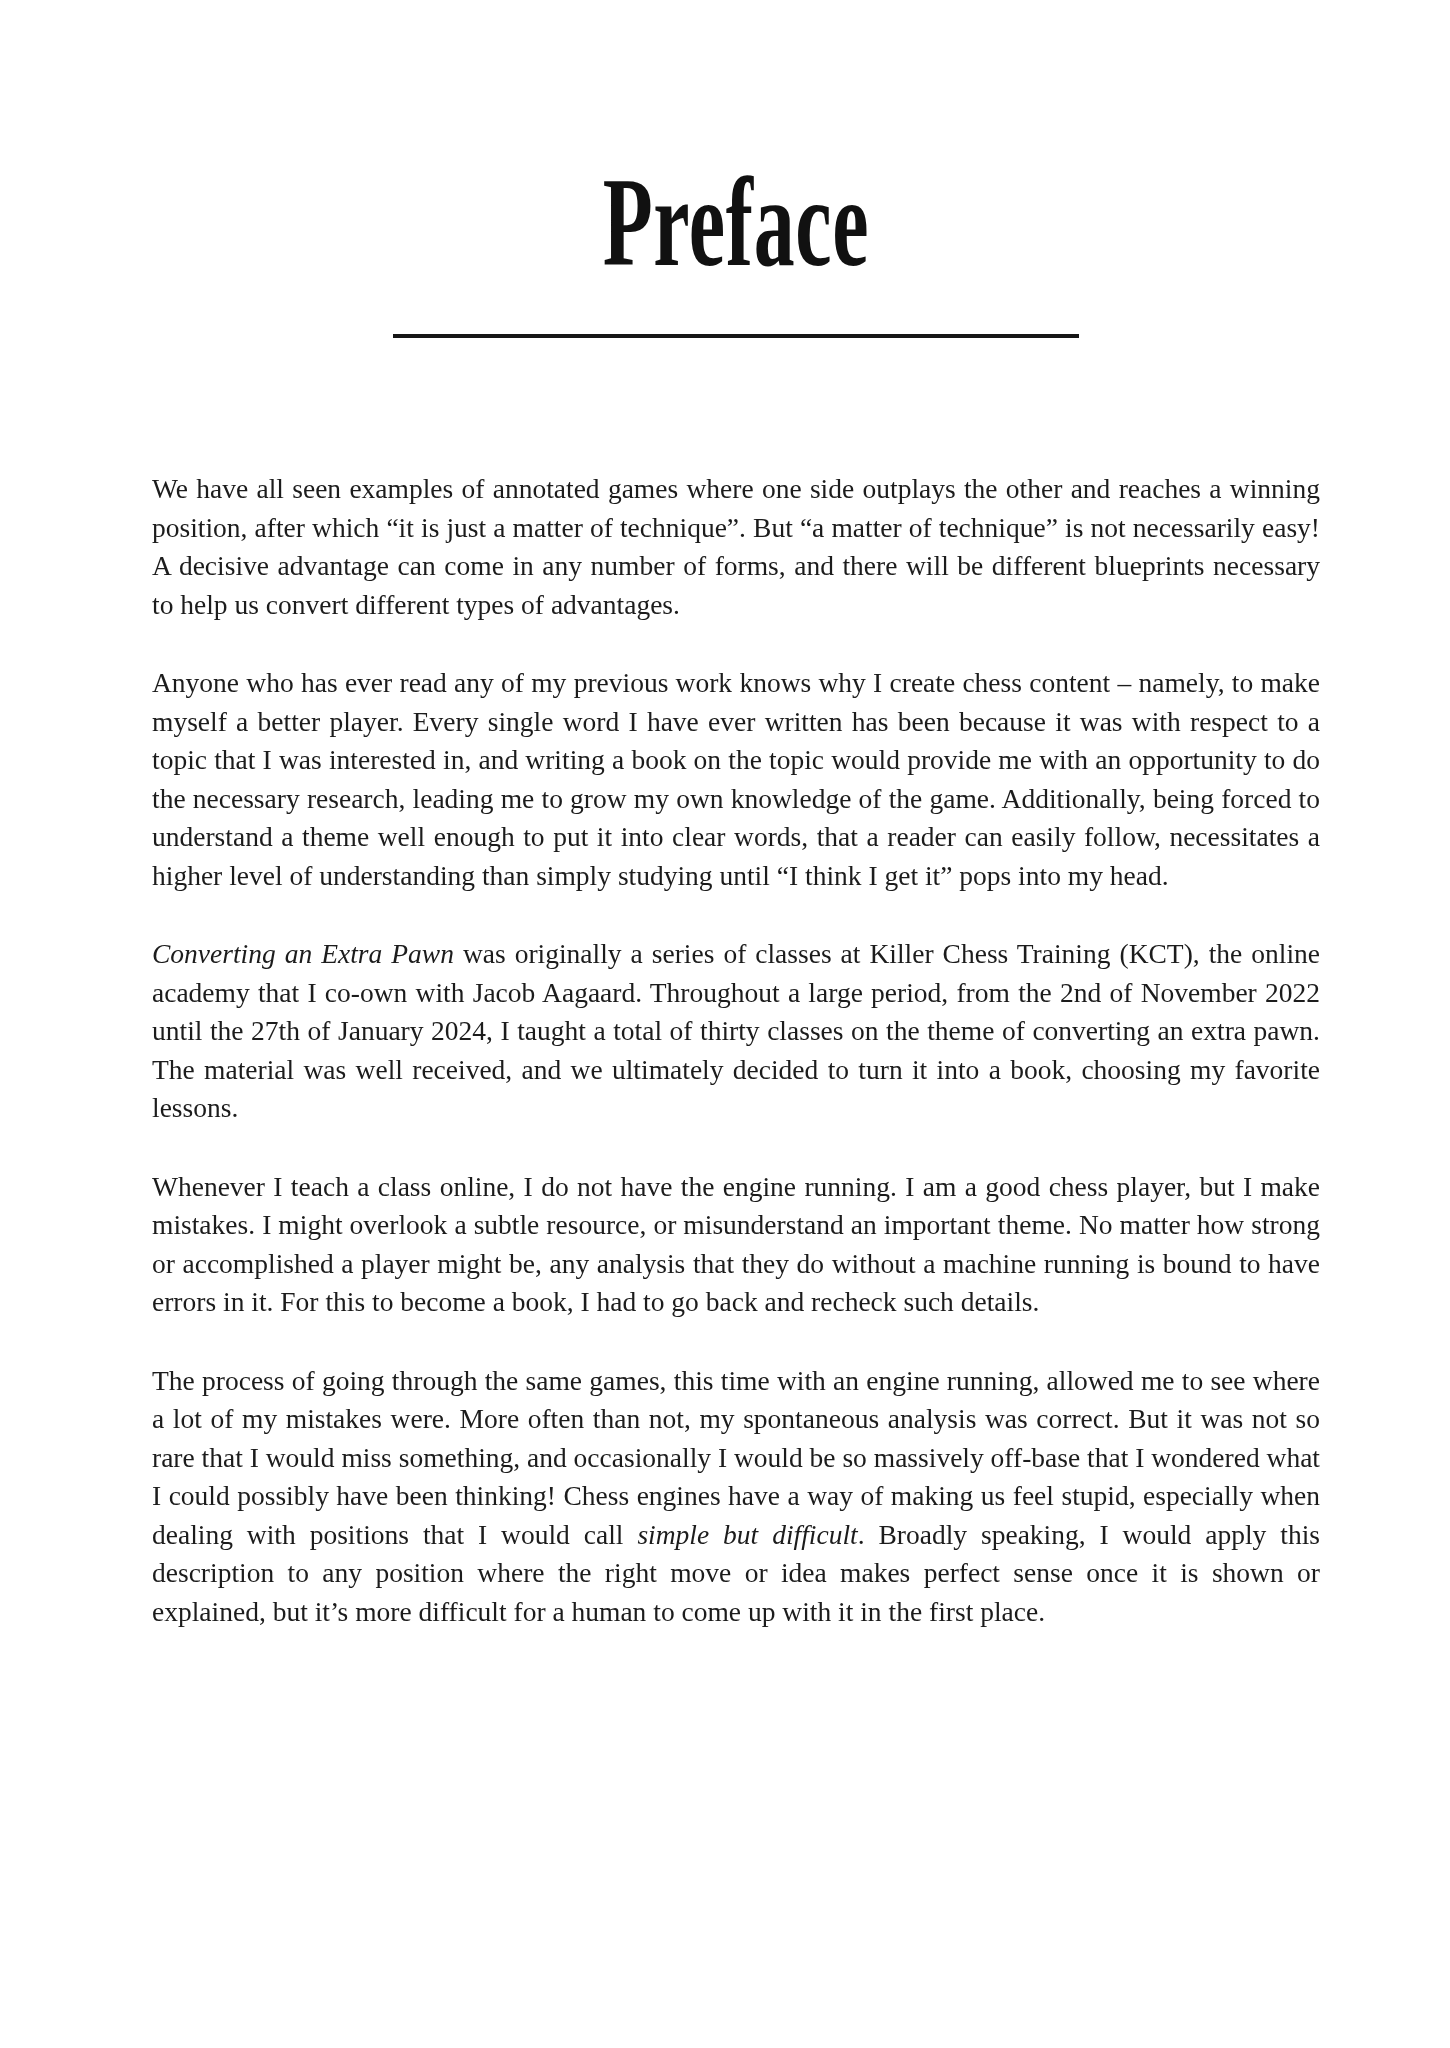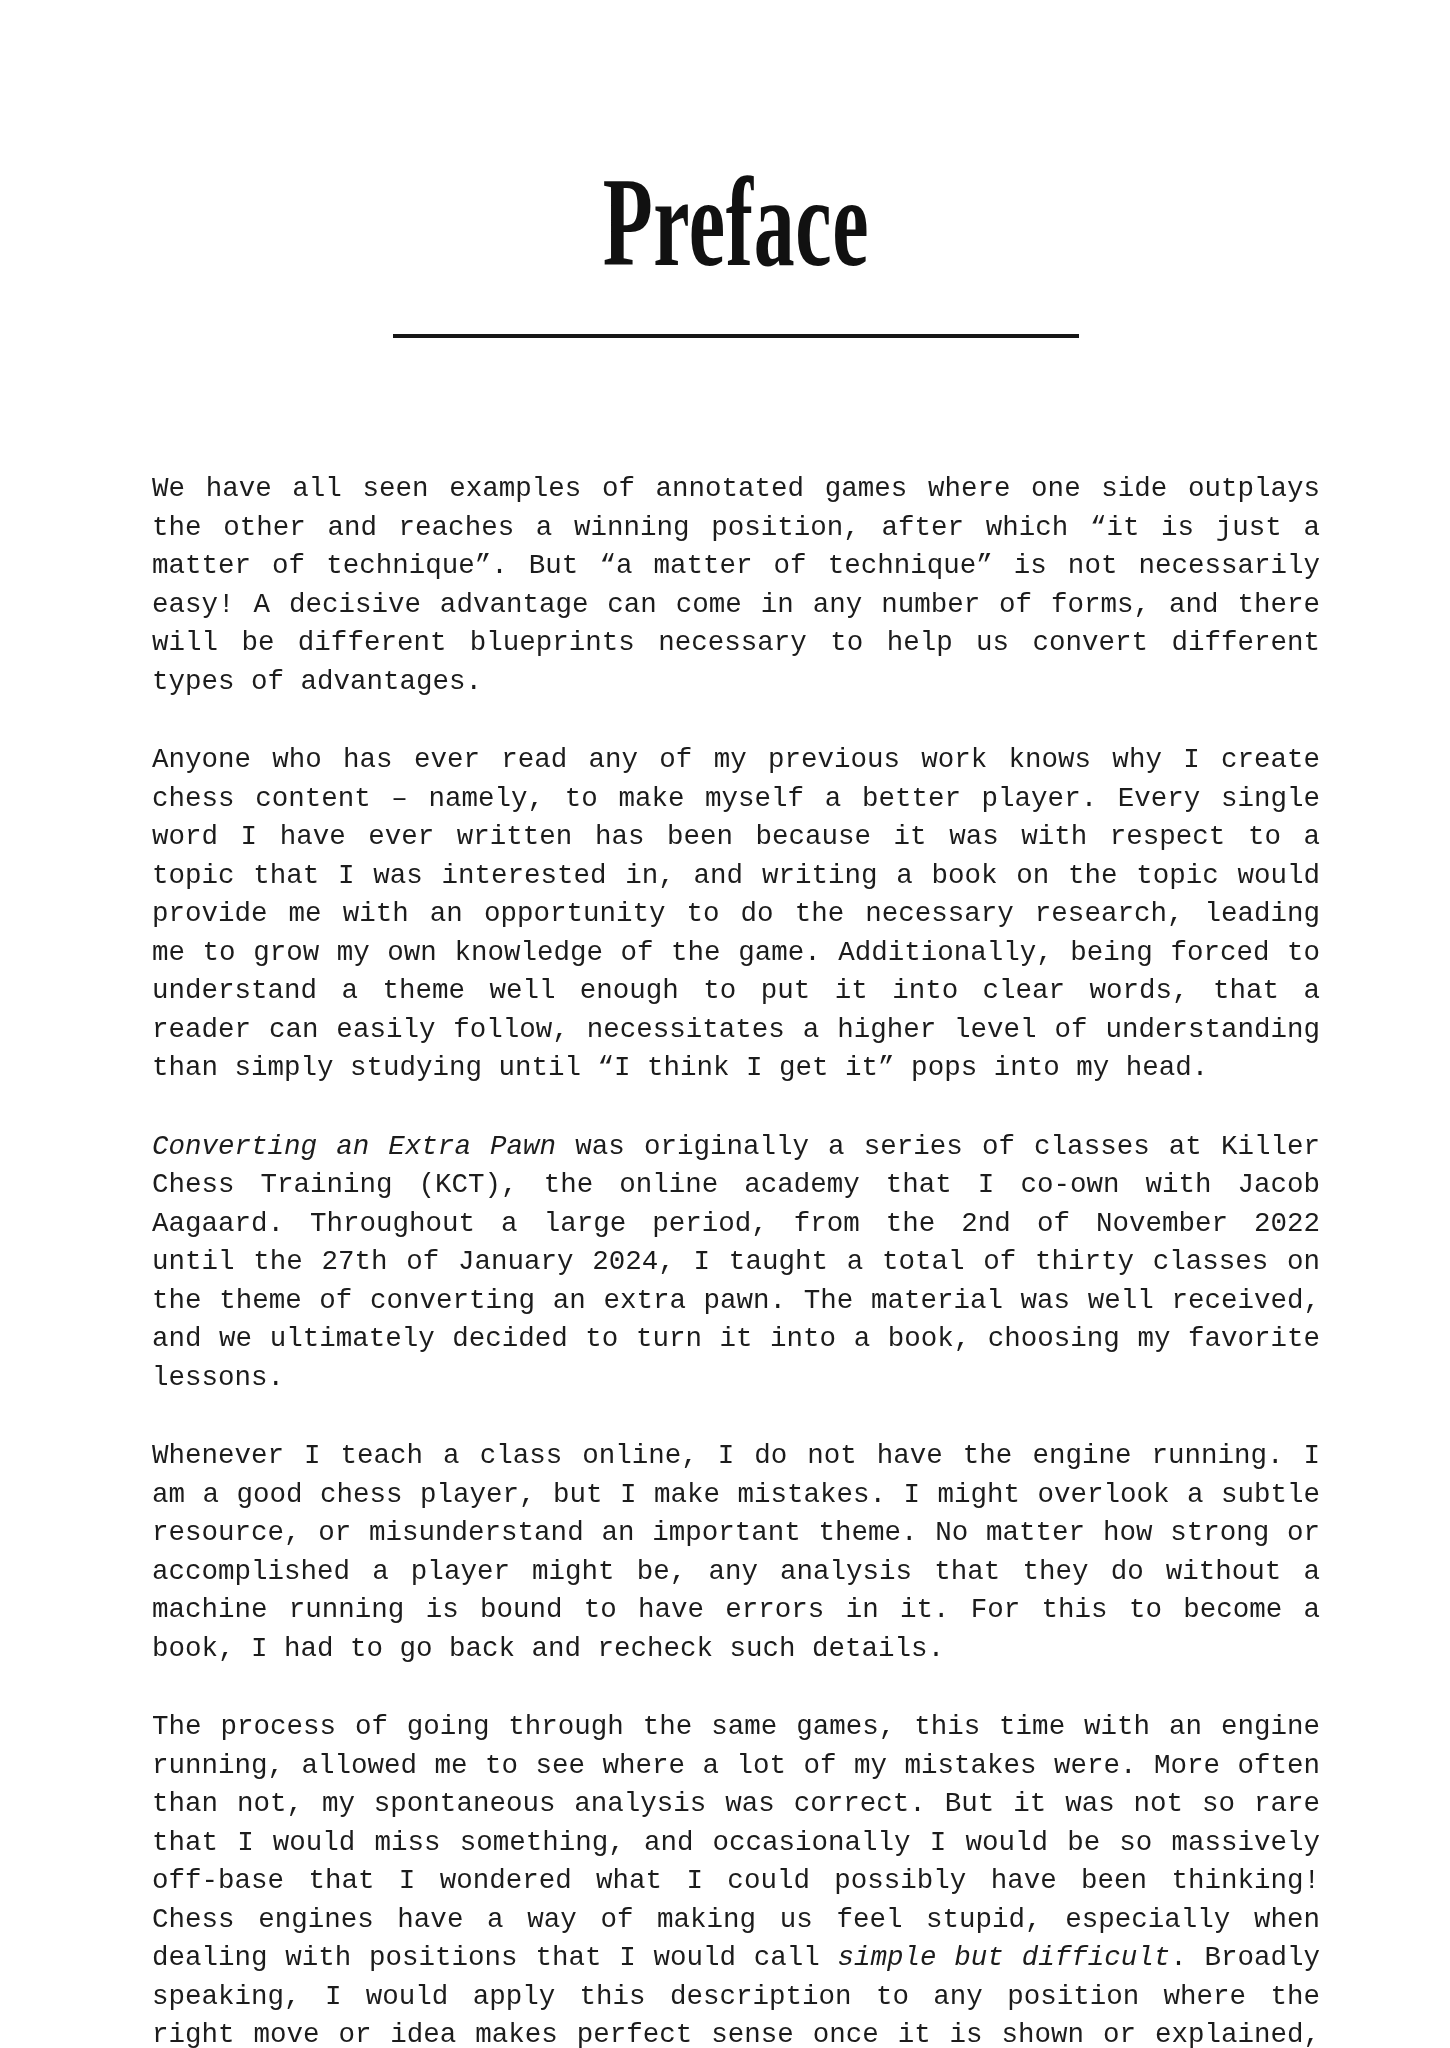--- a/index.html
+++ b/index.html
@@ -42,21 +42,20 @@
   }
   .body {
     margin-top: 132px;
     font-size: 27.5px;
     line-height: 38.5px;
     text-align: justify;
     color: #1c1c1c;
   }
   .para {
     margin: 0 0 40px 0;
-    font-family: Liberation Mono, monospace;
   }
   .para span.i {
     font-style: italic;
   }
 </style>
 </head>
 <body>
 
 <div class="page">
   <div class="content">

